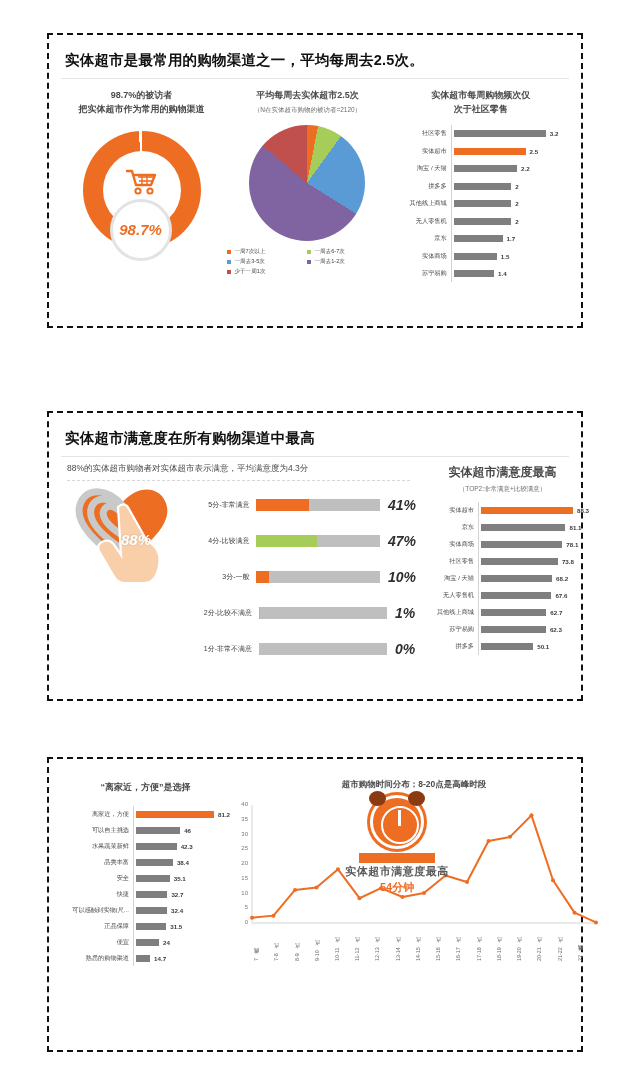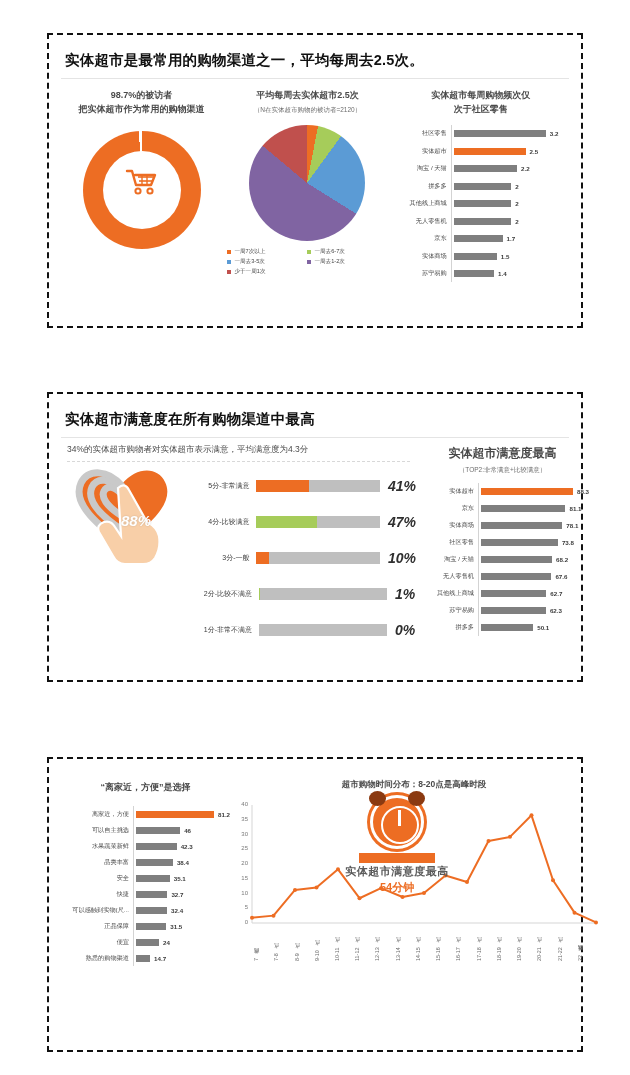--- a/index.html
+++ b/index.html
@@ -154,20 +154,21 @@
               <svg width="34" height="28" viewBox="0 0 34 28" aria-hidden="true">
                 <path d="M2 3 h5 l4 14 h15 l4 -10 h-20" fill="none" stroke="#ED6D23" stroke-width="2.4" stroke-linecap="round" stroke-linejoin="round"></path>
                 <line x1="13" y1="9" x2="28" y2="9" stroke="#ED6D23" stroke-width="1.6"></line>
                 <line x1="14" y1="13" x2="27" y2="13" stroke="#ED6D23" stroke-width="1.6"></line>
                 <line x1="17" y1="7" x2="17" y2="17" stroke="#ED6D23" stroke-width="1.4"></line>
                 <line x1="22" y1="7" x2="22" y2="17" stroke="#ED6D23" stroke-width="1.4"></line>
                 <circle cx="13" cy="23" r="2.6" fill="none" stroke="#ED6D23" stroke-width="2"></circle>
                 <circle cx="25" cy="23" r="2.6" fill="none" stroke="#ED6D23" stroke-width="2"></circle>
               </svg>
             </div>
+            <div class="donut-badge">98.7%</div>
           </div>
         </div>
 
         <div style="width:180px; padding-top:10px;">
           <div class="colhead">平均每周去实体超市2.5次</div>
           <div class="colsub">（N在实体超市购物的被访者=2120）</div>
           <div class="pie-wrap">
             <div class="pie"></div>
           </div>
           <div class="pie-legend">
@@ -263,28 +264,28 @@
                   <div class="hbar-val">1.4</div>
                 </div>
               </div>
             </div>
         </div>
 
       </div>
     </div>
   </div>
 
-  <div class="card" style="top:392px; height:290px;">
+  <div class="card" style="top:411px; height:290px;">
     <div class="card-inner">
       <div class="sec-title">实体超市满意度在所有购物渠道中最高</div>
 
       <div class="sat-split">
 
         <div class="sat-left">
-          <div class="sat-note">34%的实体超市购物者对实体超市表示满意，平均满意度为4.3分</div>
+          <div class="sat-note">88%的实体超市购物者对实体超市表示满意，平均满意度为4.3分</div>
           <div class="sat-hr"></div>
 
           <div class="touch-icon">
             <svg width="118" height="118" viewBox="0 0 118 118" aria-hidden="true">
               <path d="M59 98 C20 72 8 52 16 36 C23 21 44 20 59 38 C74 20 95 21 102 36 C110 52 98 72 59 98 Z" fill="#ED6D23"></path>
               <path d="M59 96 C22 71 11 52 18 37 C25 23 45 23 59 40" fill="none" stroke="#c9c9c9" stroke-width="7" stroke-linecap="round"></path>
               <path d="M59 84 C32 66 24 52 29 41 C34 31 48 32 59 45" fill="none" stroke="#c9c9c9" stroke-width="7" stroke-linecap="round"></path>
               <path d="M59 70 C43 60 38 51 41 45 C44 39 52 40 59 49" fill="none" stroke="#c9c9c9" stroke-width="7" stroke-linecap="round"></path>
               <path d="M55 42 q7 -6 11 2 l18 32 q10 5 12 14 q2 12 -4 22 q-4 6 -12 6 h-18 q-8 0 -12 -8 l-14 -24 q-3 -7 5 -10 q7 -2 11 5 l6 9 z" fill="#F8CFA8" stroke="#ffffff" stroke-width="2.2"></path>
             </svg>

